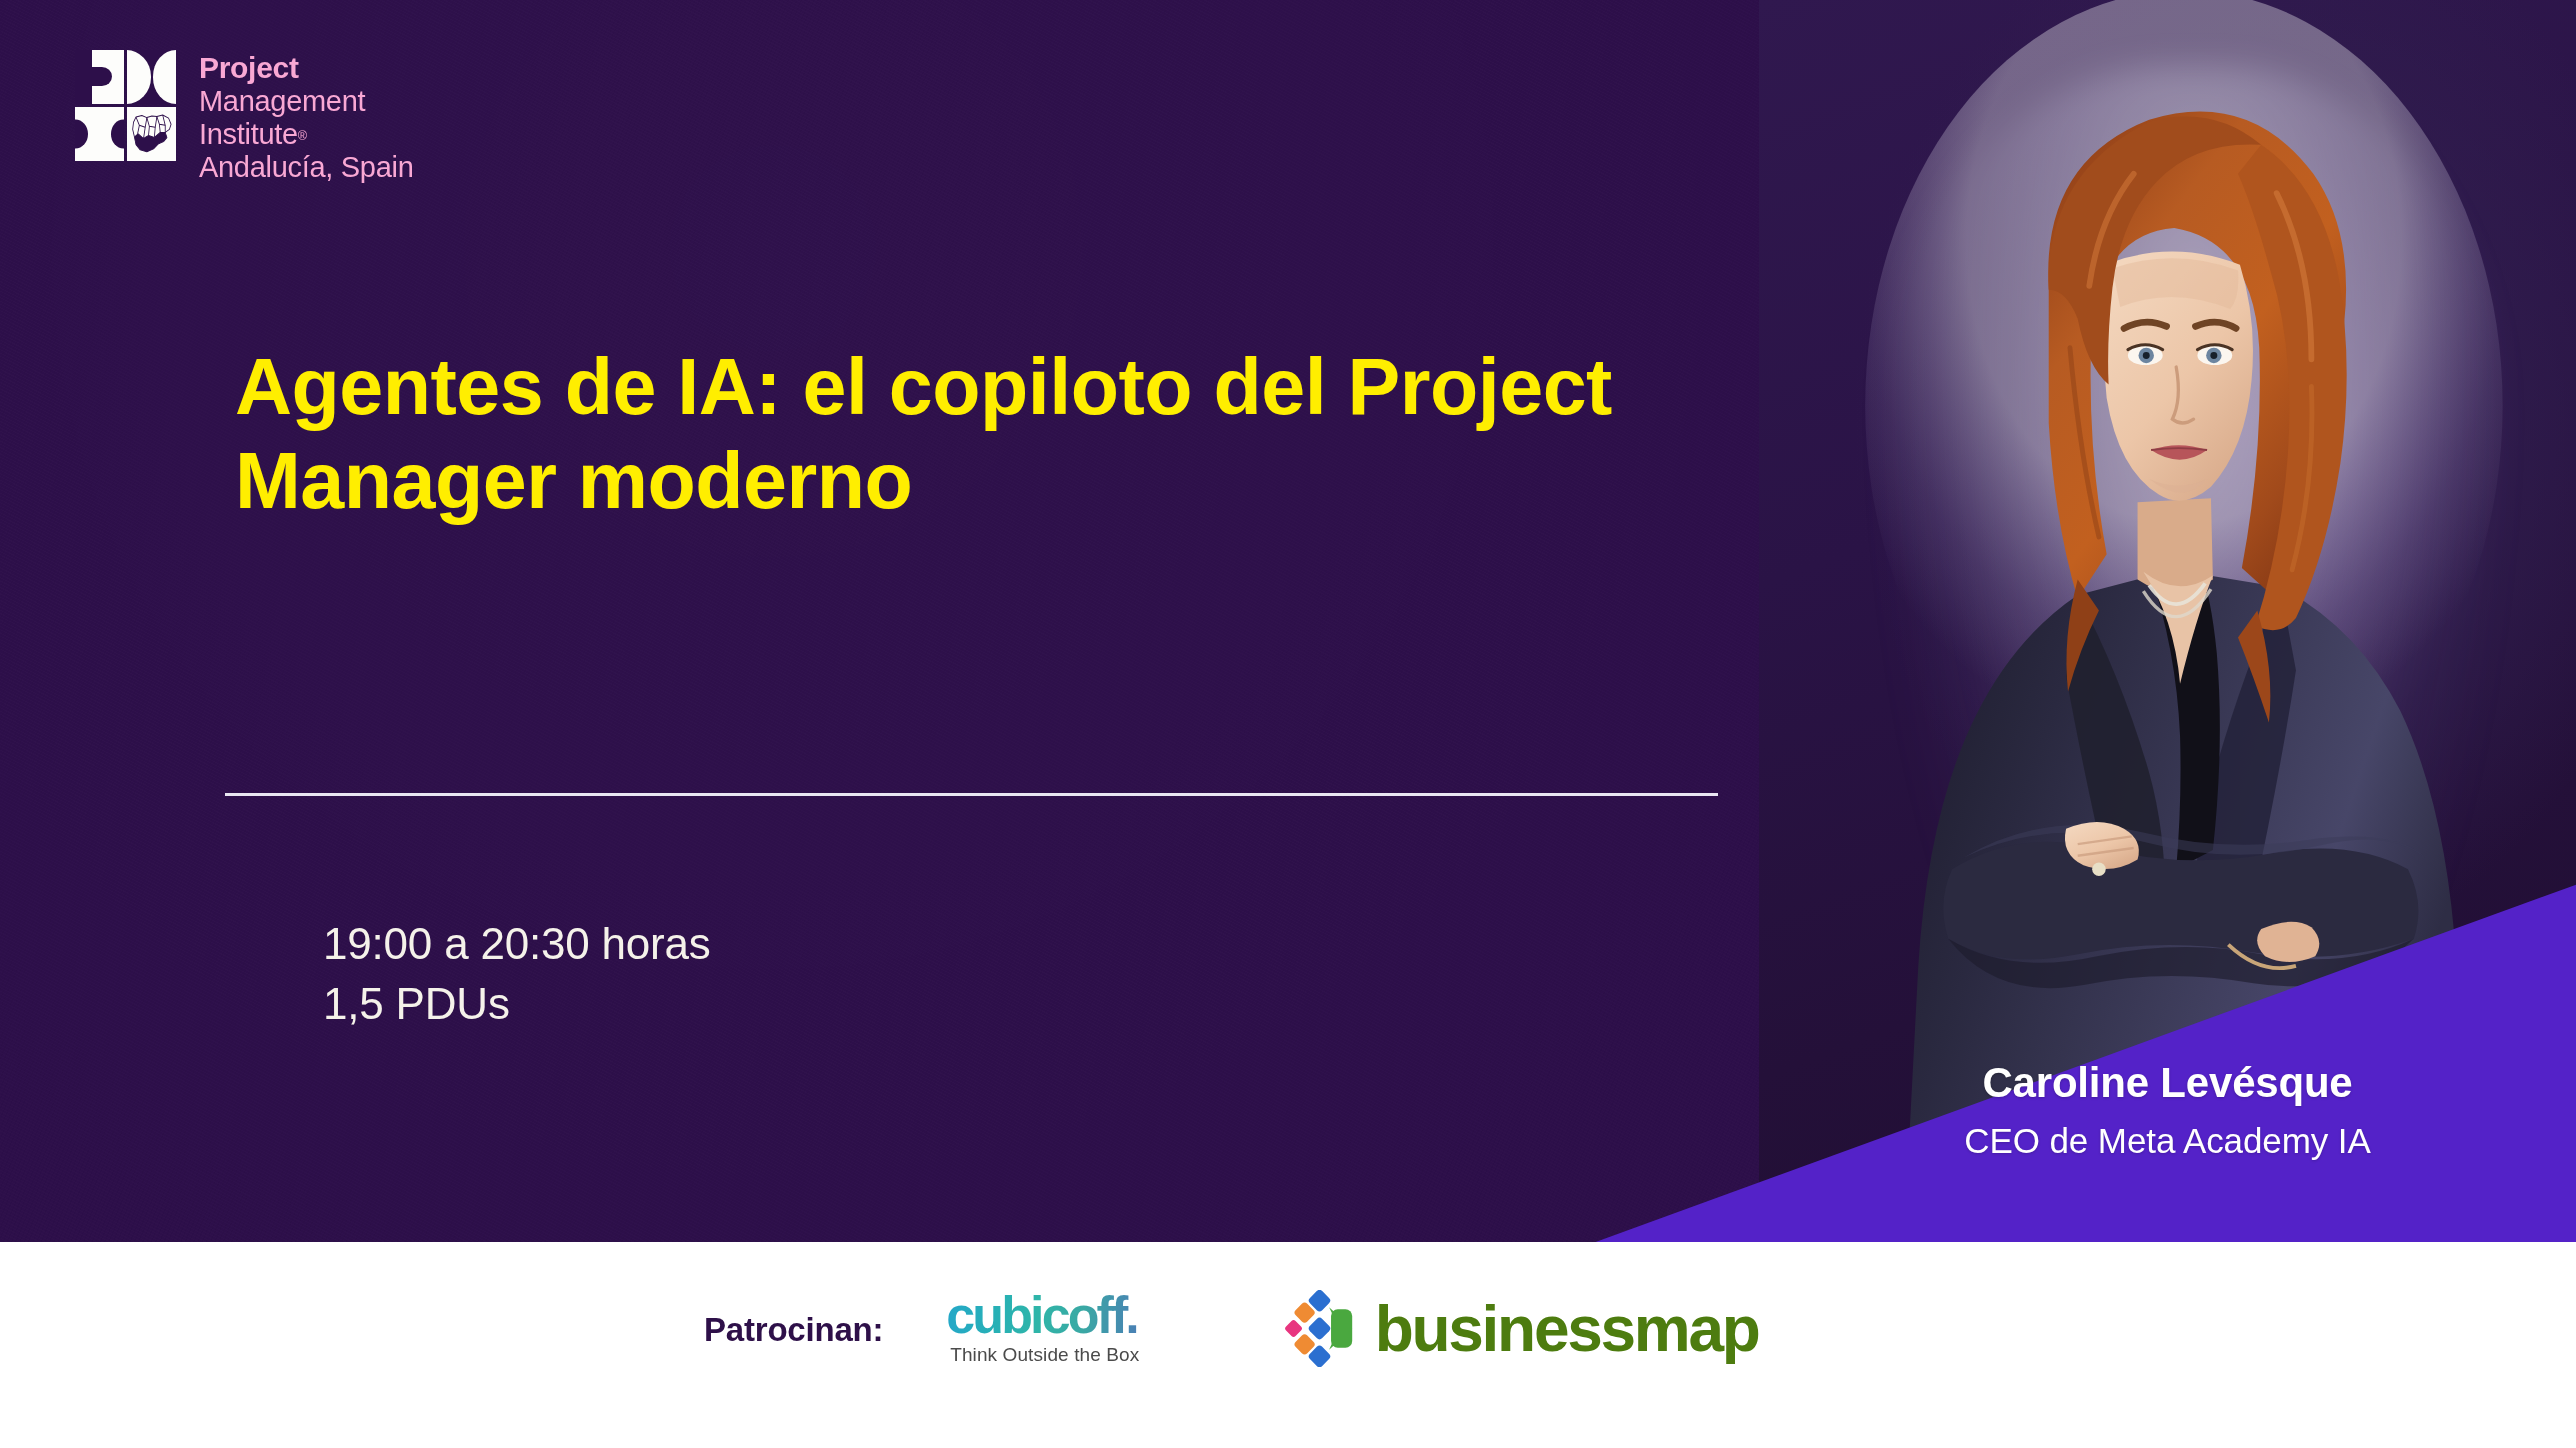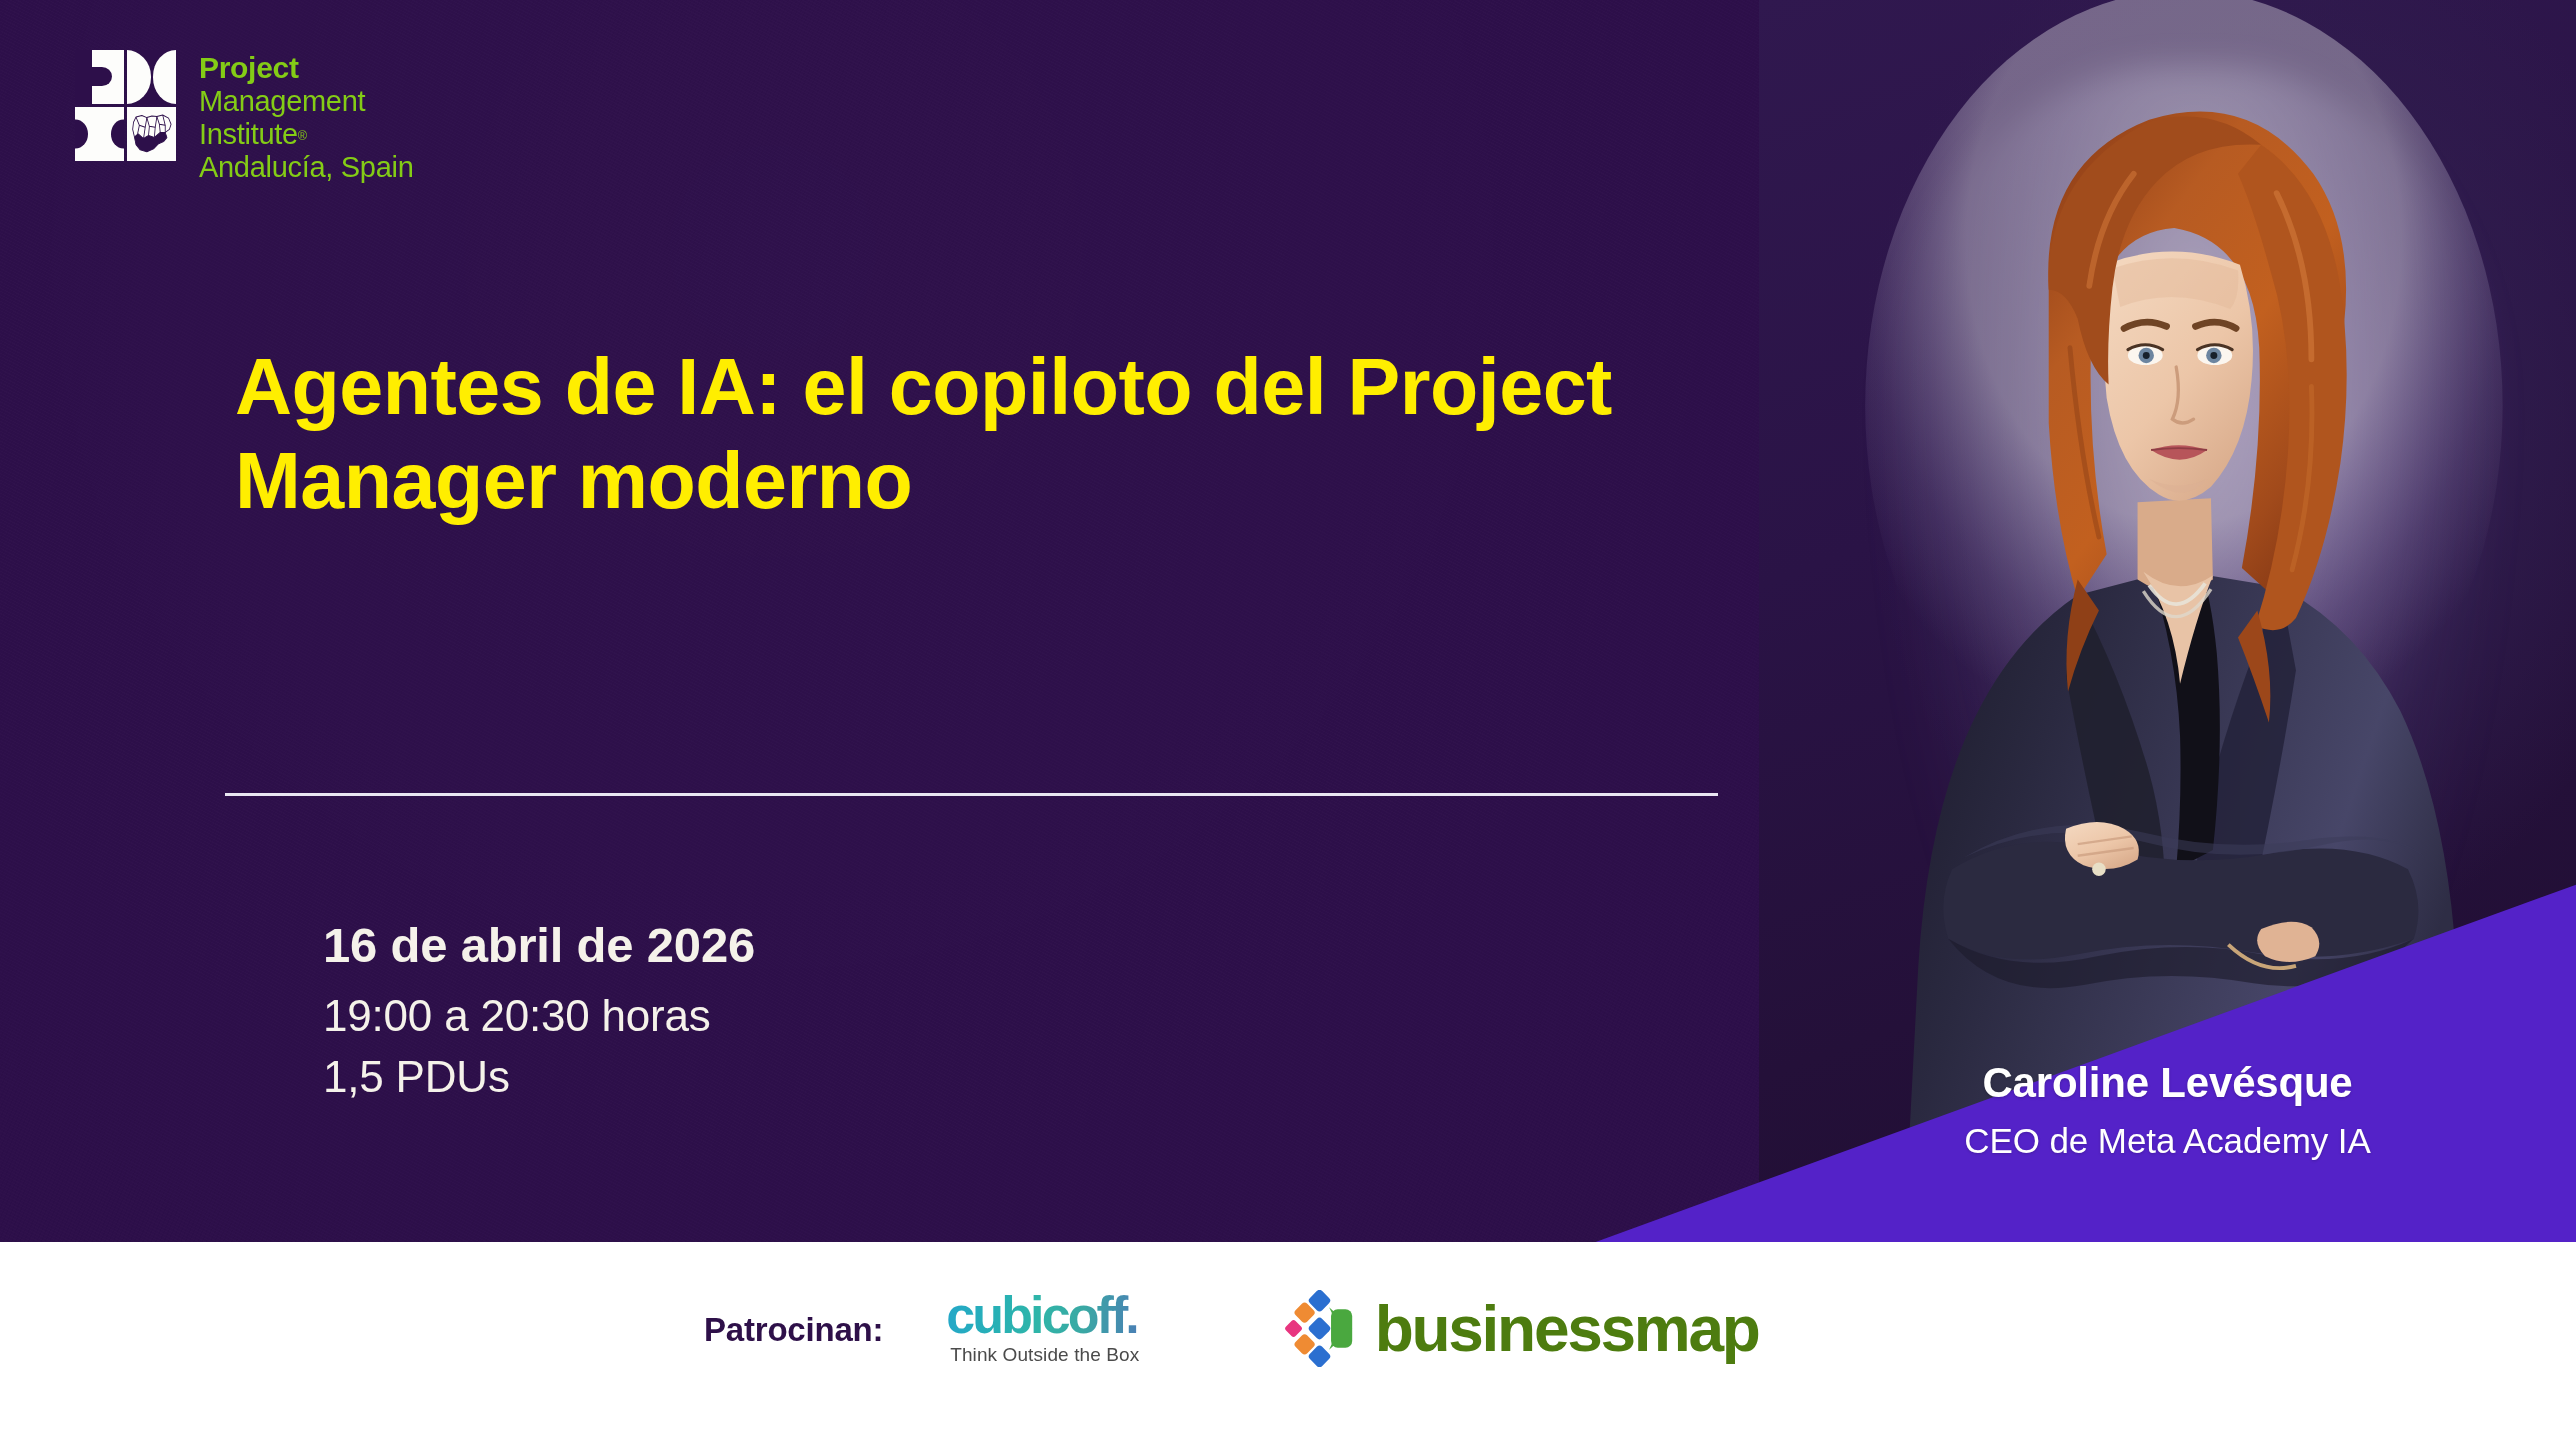--- a/index.html
+++ b/index.html
@@ -89,21 +89,21 @@
     content:"";
     position:absolute; right:-26%; top:50%; transform:translateY(-50%);
     width:52%; height:54%;
     background:#2d0f4a; border-radius:50%;
   }
   
   .pmi-map { background:#fdfdfb; }
   .pmi-map svg { position:absolute; left:7%; top:9%; width:86%; height:82%; }
 
   .logo-text {
-    color:#84cc16;
+    color:#f9a8d4;
     line-height:1.135;
     padding-top:1px;
   }
   .logo-text .l1 { font-size:30px; font-weight:bold; letter-spacing:-0.3px; }
   .logo-text .l2,
   .logo-text .l3,
   .logo-text .l4 { font-size:29px; font-weight:400; letter-spacing:-0.3px; }
   .logo-text .reg { font-size:12.6px; vertical-align:3.9px; }
 
   
@@ -282,21 +282,20 @@
         <div class="l3"><span>Institute</span><span class="reg">®</span></div>
         <div class="l4">Andalucía, Spain</div>
       </div>
     </div>
 
     <h1 class="title">Agentes de IA: el copiloto del Project Manager moderno</h1>
 
     <div class="divider"></div>
 
     <div class="meta">
-      <div class="date">16 de abril de 2026</div>
       <div class="time">19:00 a 20:30 horas</div>
       <div class="pdus">1,5 PDUs</div>
     </div>
 
     <div class="photo-panel">
       <div class="photo-glow"></div>
       <svg class="portrait" viewBox="0 0 846 1286" preserveAspectRatio="xMidYMid slice">
         <defs>
           <linearGradient id="blz" x1="0" y1="0" x2="1" y2="0.4">
             <stop offset="0" stop-color="#1b1a2a"></stop>

